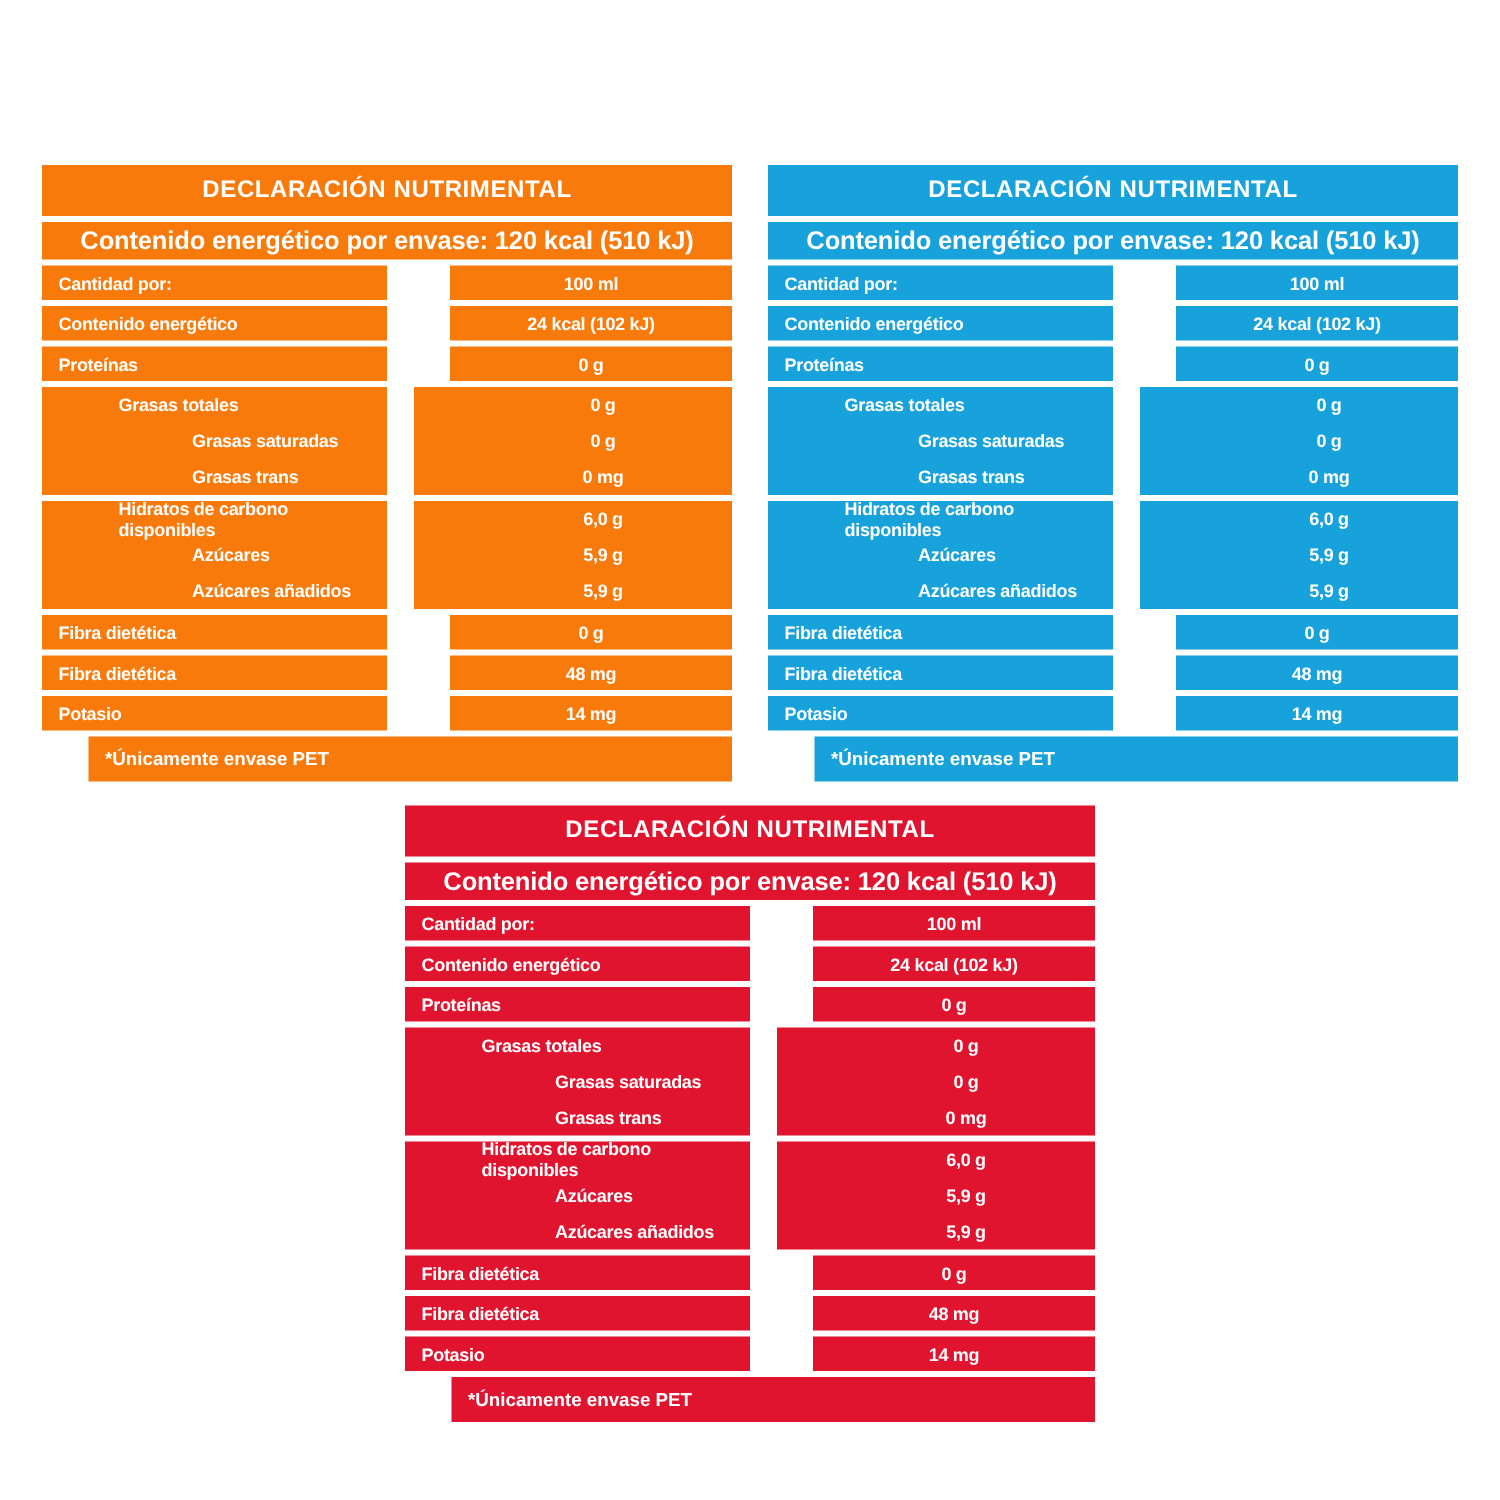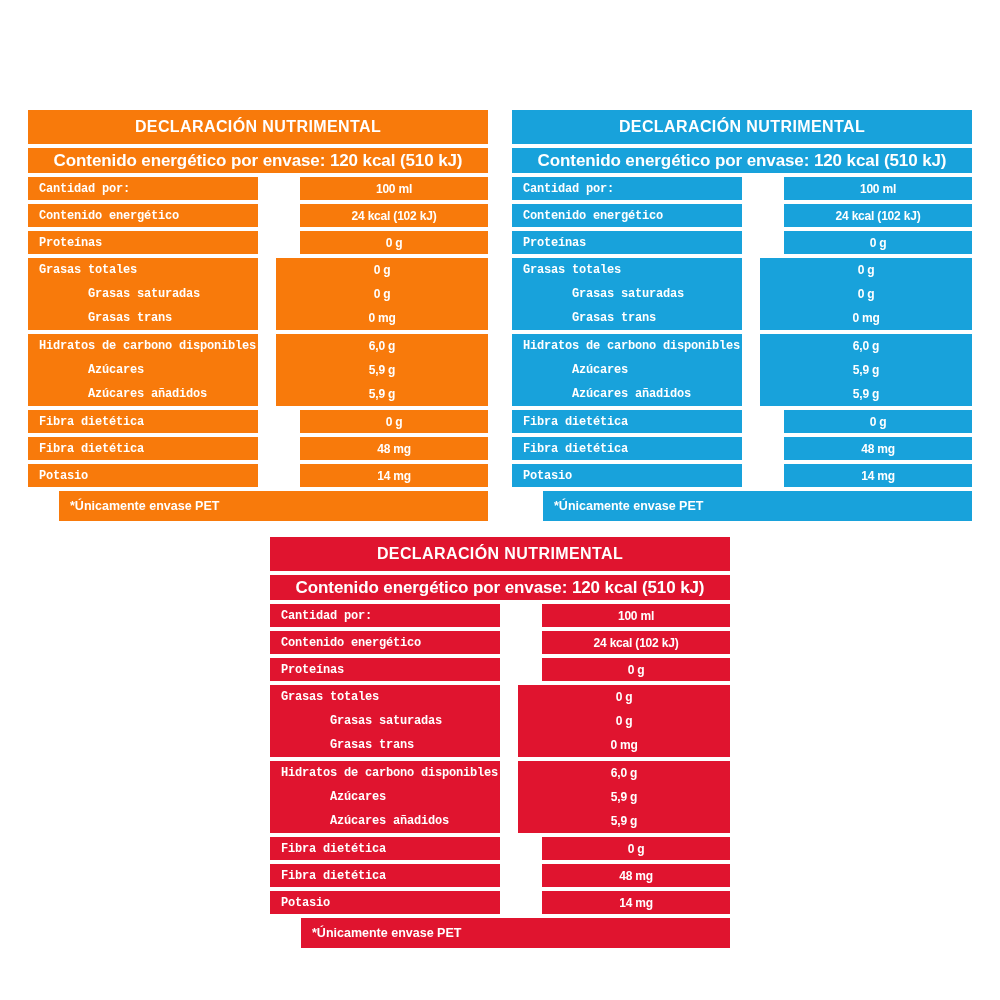--- a/index.html
+++ b/index.html
@@ -51,21 +51,20 @@
     margin-bottom: 4px;
   }
   .cell {
     background: var(--accent);
     box-sizing: border-box;
   }
   .cell-label {
     width: 230px;
     flex: none;
     margin-right: 18px;
-    font-family: Liberation Mono, monospace;
   }
   .cell-value {
     flex: 1;
   }
   .row-single { height: 23px; }
   .row-single .cell-label {
     display: flex;
     align-items: center;
     padding-left: 11px;
   }
@@ -77,20 +76,21 @@
     margin-left: 24px;
   }
   .row .cell, .line {
     font-size: 12px;
     letter-spacing: -0.2px;
   }
   .row-group .cell {
     display: flex;
     flex-direction: column;
     justify-content: center;
+    padding-left: 40px;
   }
   .line {
     height: 24px;
     display: flex;
     align-items: center;
   }
   .cell-label .line { padding-left: 11px; }
   .cell-label .line.indent { padding-left: 60px; }
   .cell-value .line { justify-content: center; }
   .footnote-bar {

